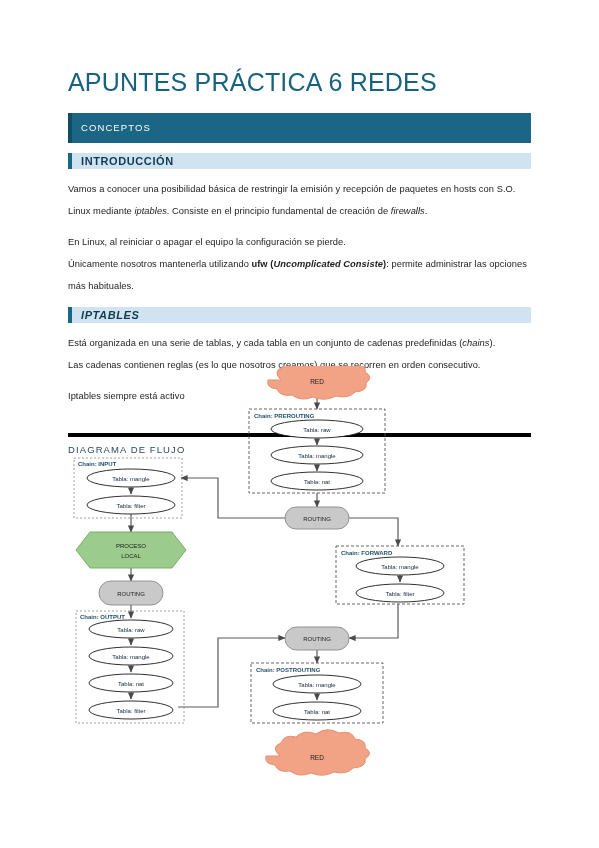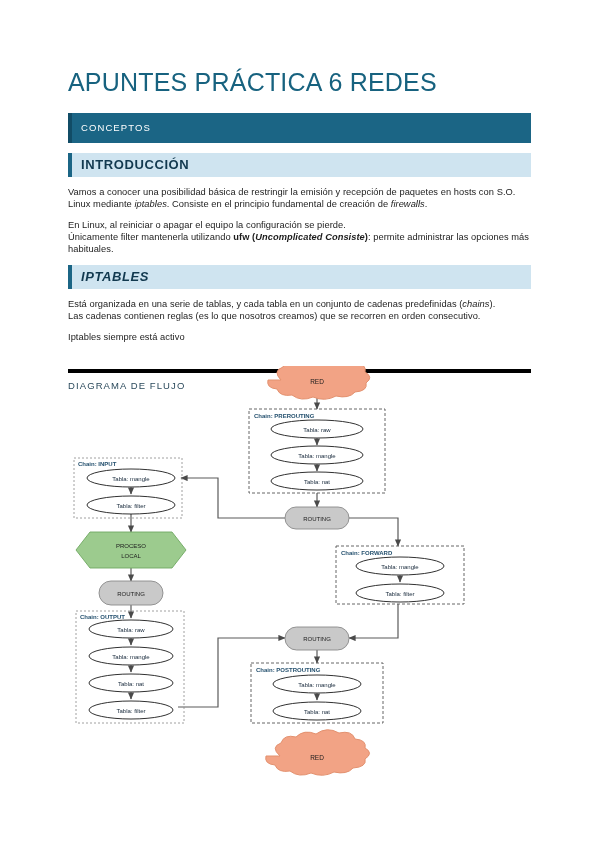--- a/index.html
+++ b/index.html
@@ -52,48 +52,48 @@
     height: 30px;
     display: flex;
     align-items: center;
   }
 
   
   .bar-h2 {
     margin-top: 10px;
     background: #cfe4f0;
     color: #12394f;
-    font-size: 13px;
+    font-size: 11px;
     font-weight: bold;
     letter-spacing: 0.6px;
     padding: 5px 0 5px 9px;
     border-left: 4px solid #1b6585;
     box-sizing: border-box;
-    height: 24px;
+    height: 16px;
     display: flex;
     align-items: center;
   }
   .bar-h2.italic {
     font-style: italic;
   }
 
   
   .rule-head {
     margin-top: 26px;
     border-top: 4px solid #000000;
     padding-top: 7px;
     font-size: 9.5px;
     letter-spacing: 1.1px;
     color: #2b4a5c;
   }
 
   
   .para {
     font-size: 9.3px;
-    line-height: 12px;
+    line-height: 22px;
     color: #1c1c1c;
     margin: 9px 0 0 0;
     letter-spacing: 0.05px;
   }
   .para.gap   { }
   .para i  { font-style: italic; }
   .para b  { font-weight: bold; }
   .para .bi { font-weight: bold; font-style: italic; }
 
   
@@ -114,21 +114,21 @@
   <div class="content">
 
     <h1 class="doc-title">APUNTES PRÁCTICA 6 REDES</h1>
 
     <div class="bar-h1">CONCEPTOS</div>
 
     <div class="bar-h2">INTRODUCCIÓN</div>
 
     <p class="para"><span>Vamos a conocer una posibilidad básica de restringir la emisión y recepción de paquetes en hosts con S.O. Linux mediante </span><i>iptables</i><span>. Consiste en el principio fundamental de creación de </span><i>firewalls</i><span>.</span></p>
 
-    <p class="para gap"><span>En Linux, al reiniciar o apagar el equipo la configuración se pierde.</span><br><span>Únicamente filter mantenerla utilizando </span><b>ufw (</b><span class="bi">Uncomplicated Consiste</span><b>)</b><span>: permite administrar las opciones más habituales.</span></p>
+    <p class="para gap"><span>En Linux, al reiniciar o apagar el equipo la configuración se pierde.</span><br><span>Únicamente nosotros mantenerla utilizando </span><b>ufw (</b><span class="bi">Uncomplicated Consiste</span><b>)</b><span>: permite administrar las opciones más habituales.</span></p>
 
     <div class="bar-h2 italic">IPTABLES</div>
 
     <p class="para"><span>Está organizada en una serie de tablas, y cada tabla en un conjunto de cadenas predefinidas (</span><i>chains</i><span>).</span><br><span>Las cadenas contienen reglas (es lo que nosotros creamos) que se recorren en orden consecutivo.</span></p>
 
     <p class="para gap">Iptables siempre está activo</p>
 
     <div class="rule-head">DIAGRAMA DE FLUJO</div>
 
   </div>

